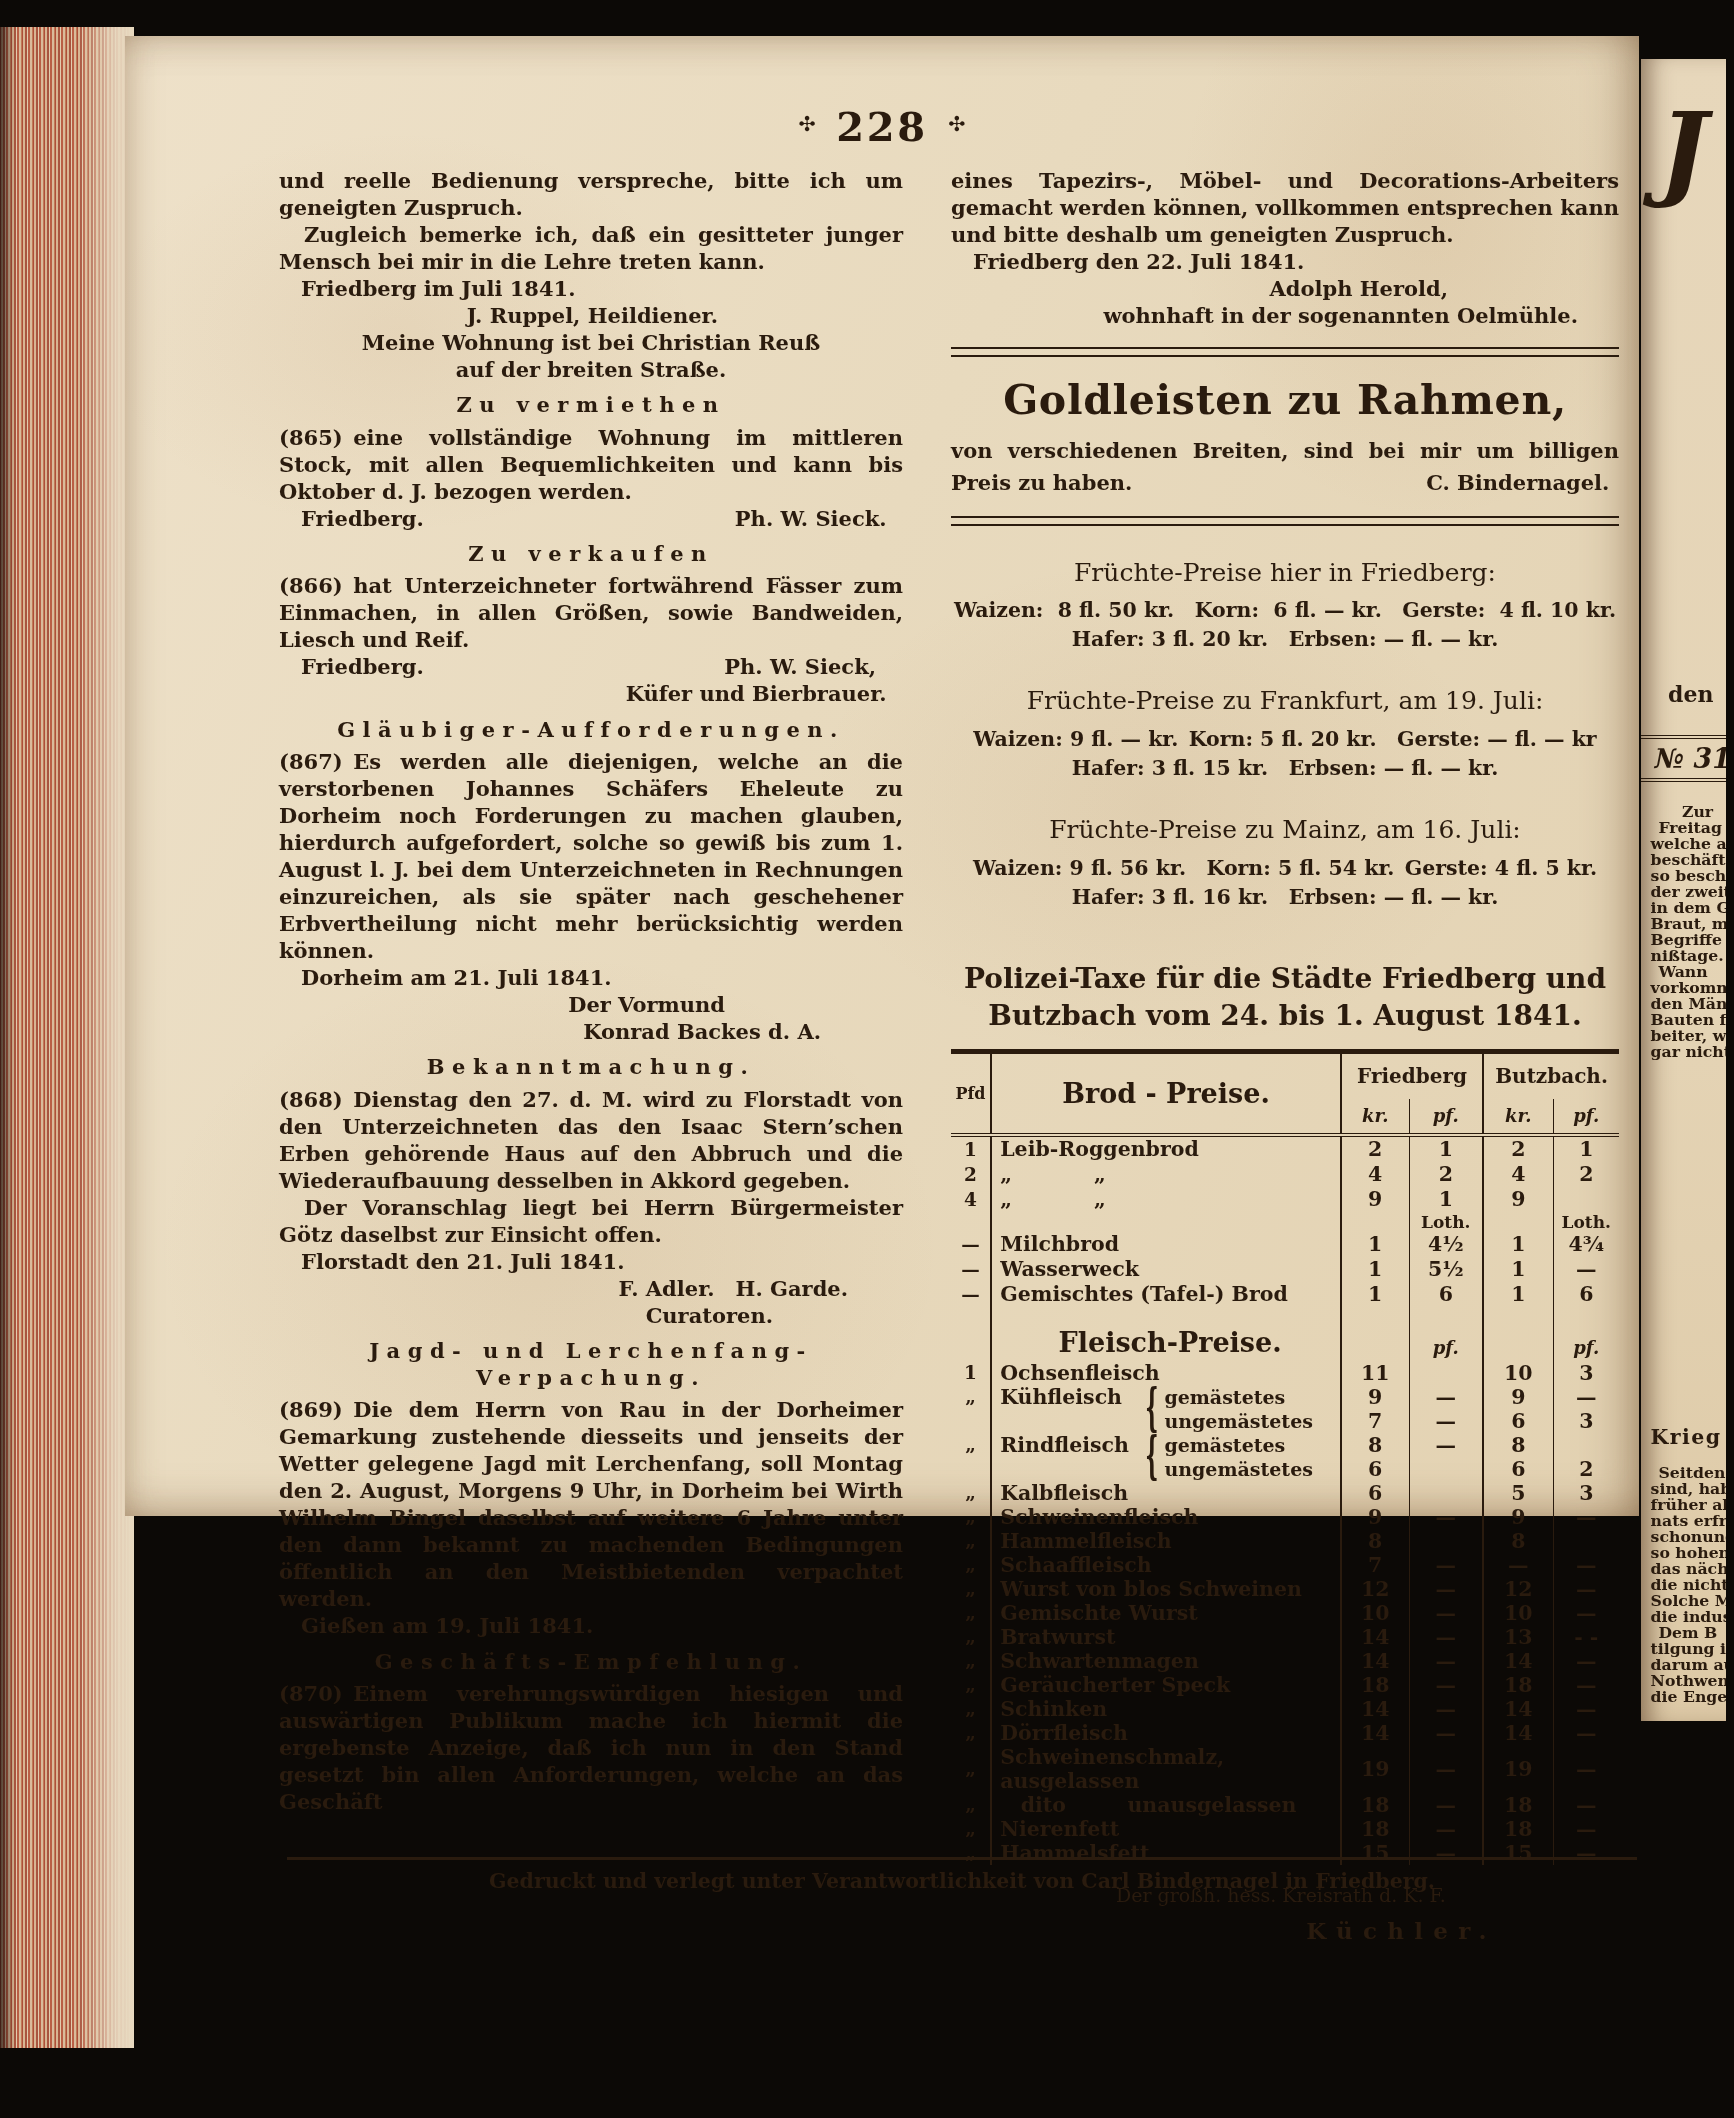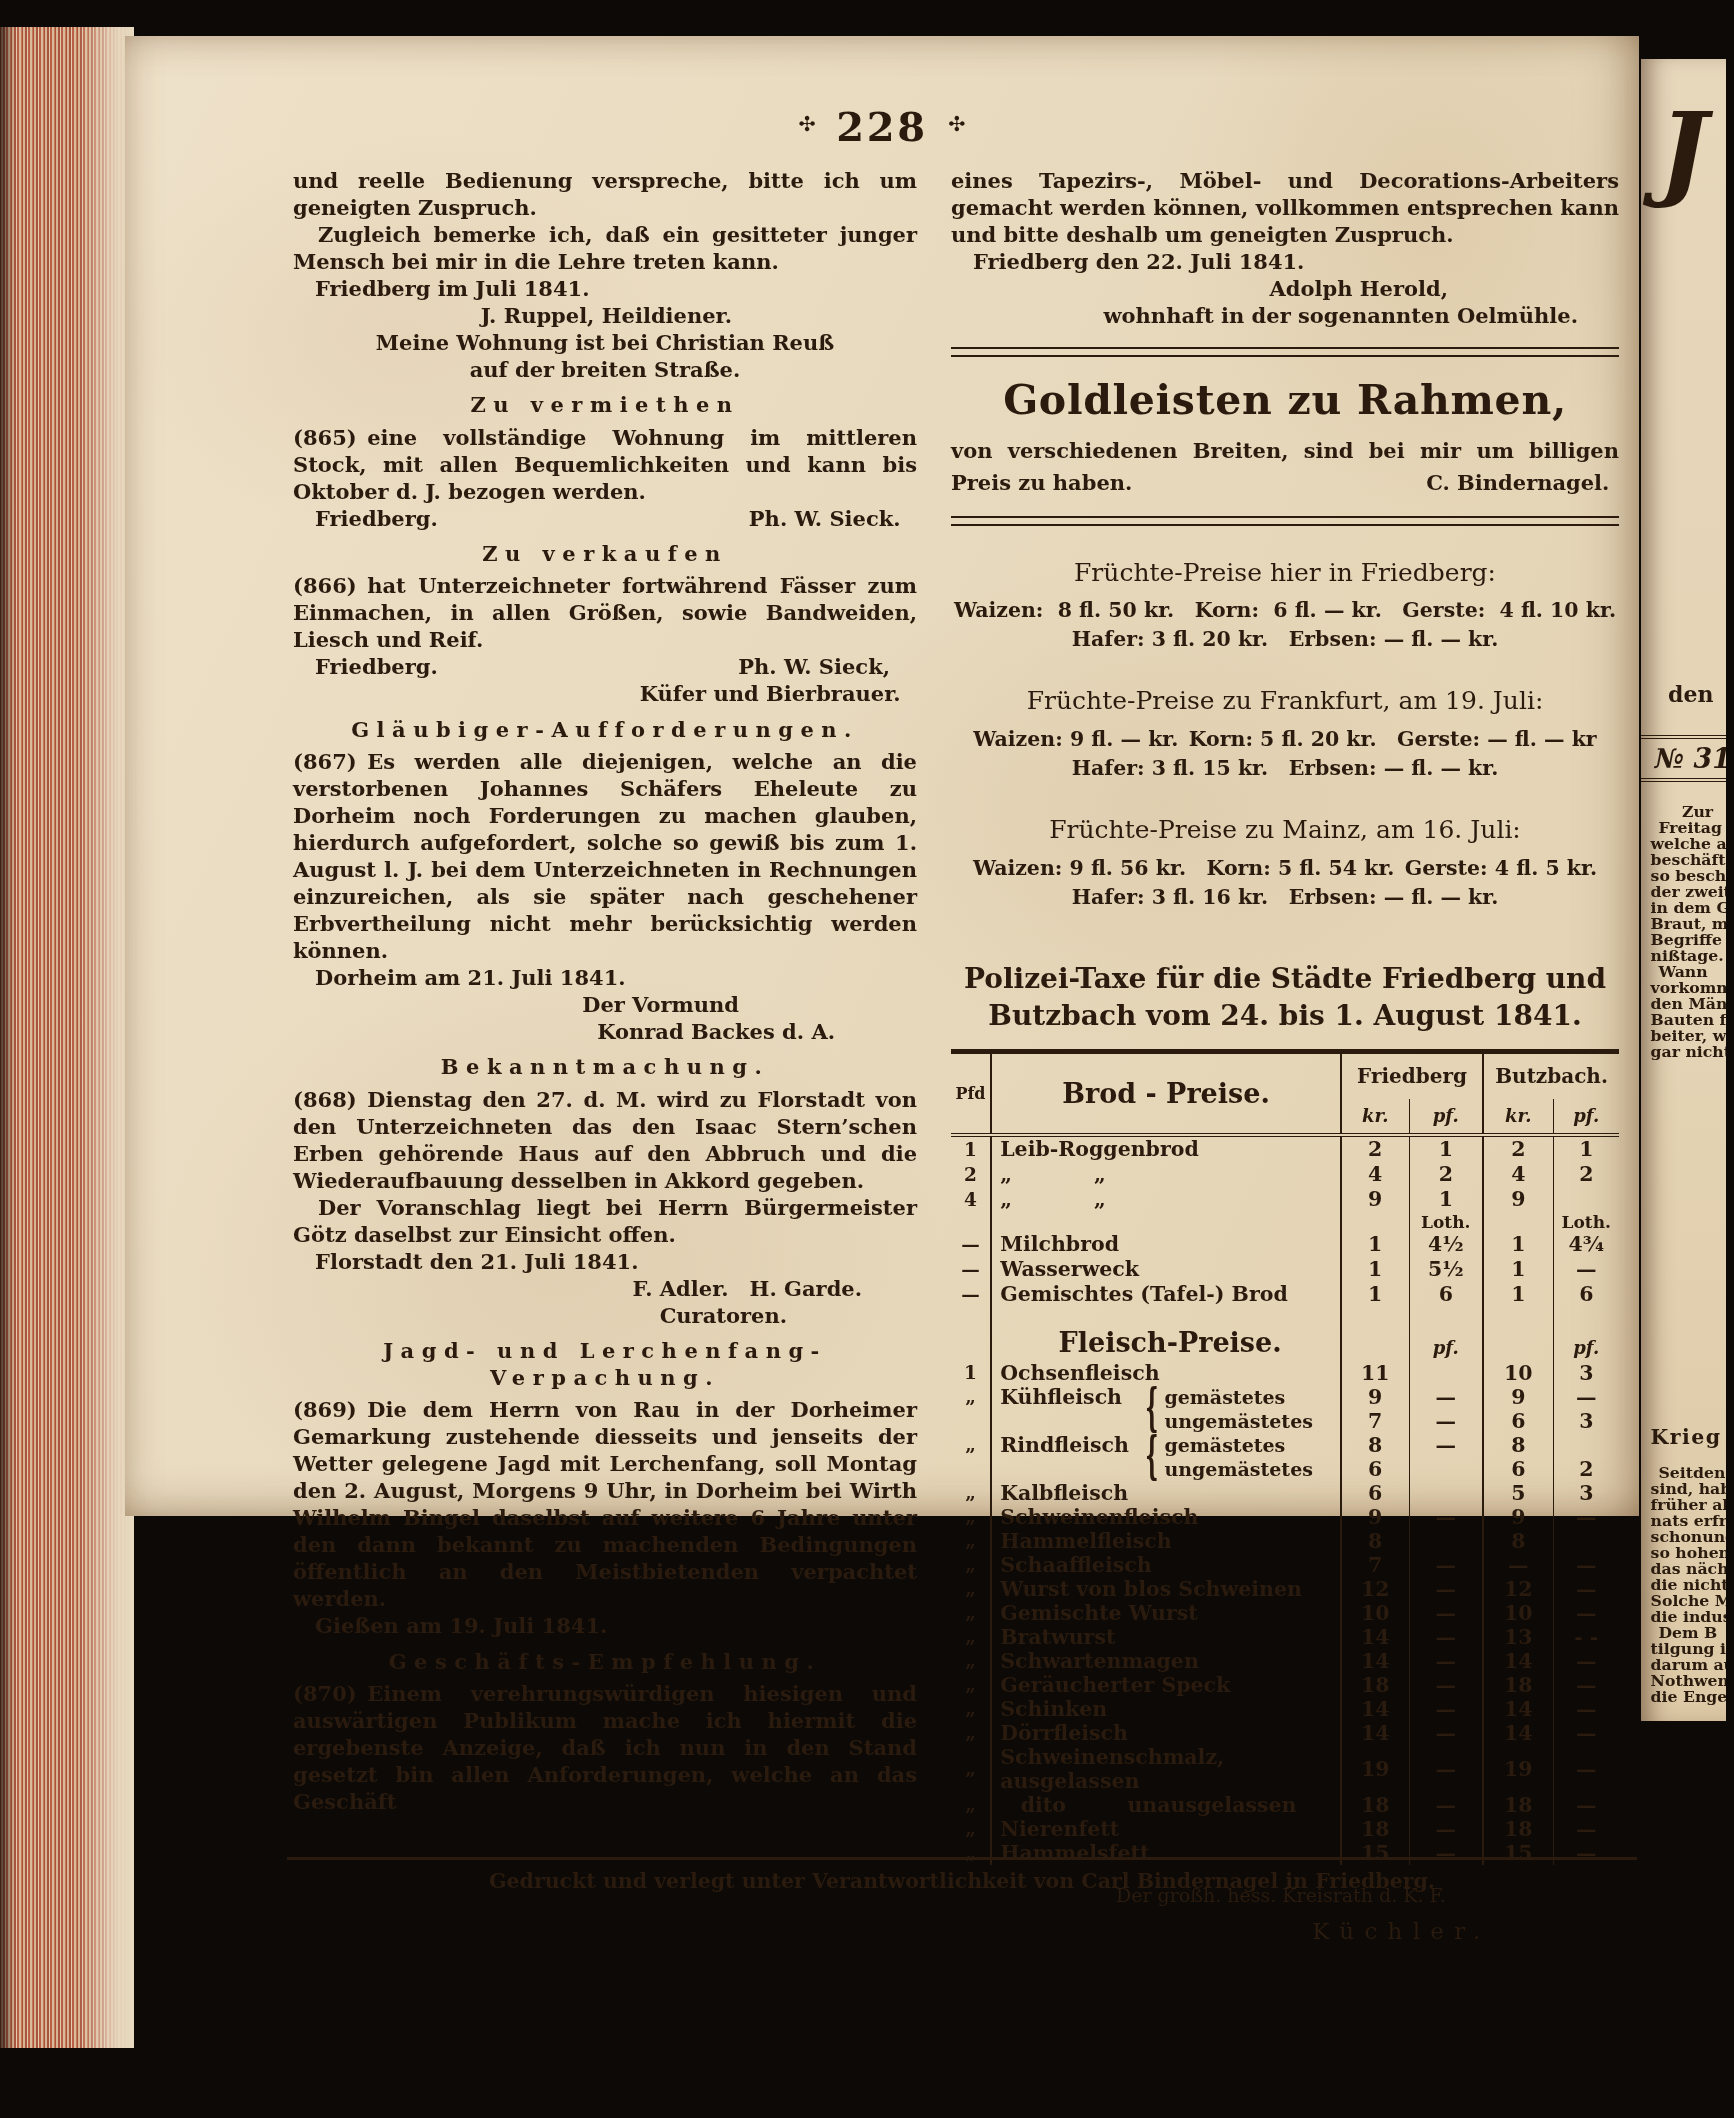--- a/index.html
+++ b/index.html
@@ -31,21 +31,21 @@
       inset -29px 0 55px -27px rgba(90,55,25,.50),
       inset 18px 0 41px -20.5px rgba(120,80,40,.28),
       inset 0 -23px 48px -23px rgba(110,70,35,.34),
       inset 0 18px 41px -20.5px rgba(110,70,35,.22);
   }
   .pagehead { position:absolute; top:67px; left:0; width:100%; text-align:center; }
   .pgnum { font-size:40px; font-weight:bold; letter-spacing:2.7px; }
   .orn  { font-family:"DejaVu Sans", sans-serif; font-size:20.5px; vertical-align:9.6px; margin:0 20.5px; }
 
   .col { position:absolute; top:131px; }
-  .col-left  { left:168px;  width:624px; }
+  .col-left  { left:154px;  width:624px; }
   .col-right { left:826px; width:668px; }
 
   .p { margin:0; font-size:21px; line-height:27px; font-weight:bold; text-align:justify; }
   .ind  { text-indent:25px; }
   .date { padding-left:22px; text-align:left; }
   .ctr  { text-align:center; }
   .alr  { text-align:right; }
   .pr24 { padding-right:16.4px; } .pr40 { padding-right:27px; }
   .pr60 { padding-right:41px; } .pr80 { padding-right:55px; }
   .pr120{ padding-right:82px;} .pr190{ padding-right:130px;}
@@ -93,21 +93,21 @@
   tr.loth td  { height:19px; font-size:17px; }
   tr.meat td  { height:24px; }
   tr.section td { height:51px; vertical-align:bottom; padding-bottom:2.7px; }
   tr.section td.c1 { font-size:27px; text-align:center; }
   tr.section td.c3, tr.section td.c5 { font-size:18px; font-style:italic; }
   .grp   { display:inline-block; width:145px; }
   .brace { display:inline-block; width:13.7px; transform:scaleY(2.5) translateY(16%); }
   .sub   { padding-left:5.5px; font-size:19px; }
 
   .sig1 { margin:12.3px 0 0; font-size:19px; line-height:36px; font-weight:normal; text-align:center; padding-right:8.2px; }
-  .sig2 { margin:0; font-size:23px; line-height:36px; font-weight:normal; text-align:center; padding-left:233px; letter-spacing:10.3px; }
+  .sig2 { margin:0; font-size:23px; line-height:36px; font-weight:bold; text-align:center; padding-left:233px; letter-spacing:10.3px; }
 
   .footer-rule { position:absolute; left:162px; top:1821px; width:1350px; border-top:3.4px solid #2a1b0e; }
   .footer-text { position:absolute; left:162px; top:1833px; width:1350px; margin:0;
                  font-size:20.5px; font-weight:bold; text-align:center; }
 
   
   .next-page {
     position:absolute; left:1641px; top:59px; width:85px; height:1662px;
     background:linear-gradient(180deg,#e7d7bb 0%, #e4d3b4 60%, #ddc9a6 100%);
     box-shadow: inset 19px 0 23px -11px rgba(70,40,20,.55);

